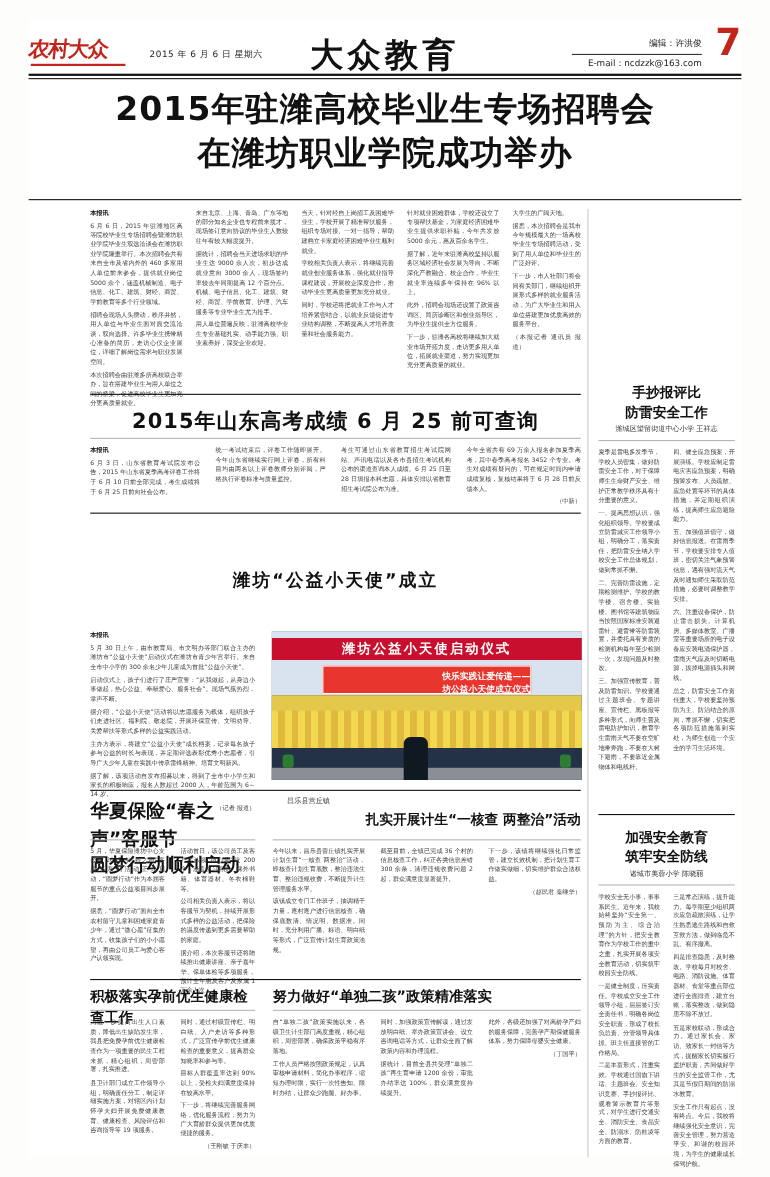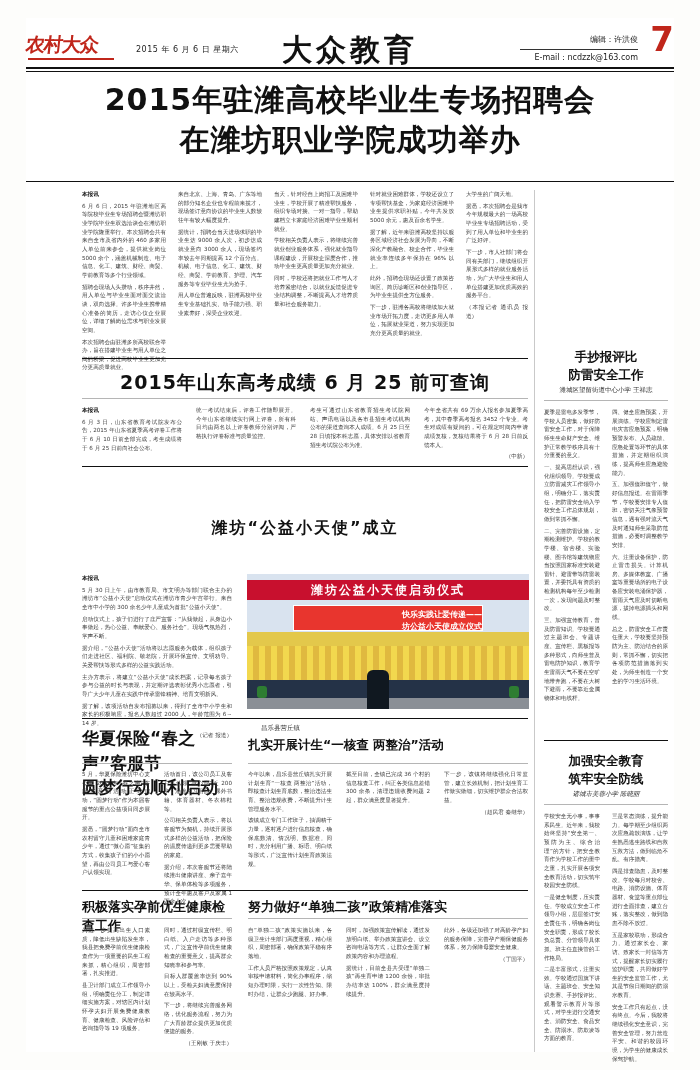--- a/index.html
+++ b/index.html
@@ -206,21 +206,21 @@
     <p>5 月，华夏保险潍坊中心支公司 2015 年“春之声”客服节系列活动正式启动，“圆梦行动”作为本届客服节的重点公益项目同步展开。</p>
     <p>据悉，“圆梦行动”面向全市农村留守儿童和困难家庭青少年，通过“微心愿”征集的方式，收集孩子们的小小愿望，再由公司员工与爱心客户认领实现。</p>
   </div>
   <div class="col" style="left:138px;top:752px;width:68px;">
     <p>活动首日，该公司员工及客户共认领“微心愿”近 200 个，涵盖学习用品、课外书籍、体育器材、冬衣棉鞋等。</p>
     <p>公司相关负责人表示，将以客服节为契机，持续开展形式多样的公益活动，把保险的温度传递到更多需要帮助的家庭。</p>
     <p>据介绍，本次客服节还将陆续推出健康讲座、亲子嘉年华、保单体检等多项服务，预计全年惠及客户及家属 1 万余人次。</p>
   </div>
 
   <div class="kicker" style="left:222px;top:706px;margin-left:13px;">昌乐县营丘镇</div>
-  <div class="sub-head s4" style="left:222px;top:718px;width:280px;text-align:left;">扎实开展计生“一核查 两整治”活动</div>
+  <div class="sub-head s4" style="left:222px;top:718px;width:280px;text-align:right;">扎实开展计生“一核查 两整治”活动</div>
   <div class="hrule-thin" style="left:222px;top:745px;width:280px;"></div>
   <div class="col" style="left:222px;top:752px;width:84px;">
     <p>今年以来，昌乐县营丘镇扎实开展计划生育“一核查 两整治”活动，即核查计划生育底数，整治违法生育、整治违规收费，不断提升计生管理服务水平。</p>
     <p>该镇成立专门工作班子，抽调精干力量，逐村逐户进行信息核查，确保底数清、情况明、数据准。同时，充分利用广播、标语、明白纸等形式，广泛宣传计划生育政策法规。</p>
   </div>
   <div class="col" style="left:320px;top:752px;width:84px;">
     <p>截至目前，全镇已完成 36 个村的信息核查工作，纠正各类信息差错 300 余条，清理违规收费问题 2 起，群众满意度显著提升。</p>
   </div>
   <div class="col" style="left:418px;top:752px;width:84px;">
     <p>下一步，该镇将继续强化日常监管，建立长效机制，把计划生育工作做实做细，切实维护群众合法权益。</p>
@@ -275,21 +275,21 @@
     <p>六、注重设备保护，防止雷击损失。计算机房、多媒体教室、广播室等重要场所的电子设备应安装电涌保护器，雷雨天气应及时切断电源，拔掉电源插头和网线。</p>
     <p>总之，防雷安全工作责任重大，学校要坚持预防为主、防治结合的原则，常抓不懈，切实把各项防范措施落到实处，为师生创造一个安全的学习生活环境。</p>
   </div>
 
   <div class="hrule" style="left:518px;top:722px;width:124px;"></div>
 
   <div class="sub-head s4" style="left:518px;top:734px;width:124px;">
     <div>加强安全教育</div>
     <div>筑牢安全防线</div>
   </div>
-  <div class="byline" style="left:518px;top:772px;width:124px;font-style:italic;">诸城市美蓉小学  陈晓丽</div>
+  <div class="byline" style="left:518px;top:772px;width:124px;">诸城市美蓉小学  陈晓丽</div>
   <div class="hrule-thin" style="left:518px;top:786px;width:124px;"></div>
   <div class="col" style="left:518px;top:794px;width:56px;">
     <p>学校安全无小事，事事系民生。近年来，我校始终坚持“安全第一、预防为主、综合治理”的方针，把安全教育作为学校工作的重中之重，扎实开展各项安全教育活动，切实筑牢校园安全防线。</p>
     <p>一是健全制度，压实责任。学校成立安全工作领导小组，层层签订安全责任书，明确各岗位安全职责，形成了校长负总责、分管领导具体抓、班主任直接管的工作格局。</p>
     <p>二是丰富形式，注重实效。学校通过国旗下讲话、主题班会、安全知识竞赛、手抄报评比、观看警示教育片等形式，对学生进行交通安全、消防安全、食品安全、防溺水、防欺凌等方面的教育。</p>
   </div>
   <div class="col" style="left:586px;top:794px;width:56px;">
     <p>三是常态演练，提升能力。每学期至少组织两次应急疏散演练，让学生熟悉逃生路线和自救互救方法，做到临危不乱、有序撤离。</p>
     <p>四是排查隐患，及时整改。学校每月对校舍、电路、消防设施、体育器材、食堂等重点部位进行全面排查，建立台账，落实整改，做到隐患不除不放过。</p>
     <p>五是家校联动，形成合力。通过家长会、家访、致家长一封信等方式，提醒家长切实履行监护职责，共同做好学生的安全监管工作，尤其是节假日期间的防溺水教育。</p>

